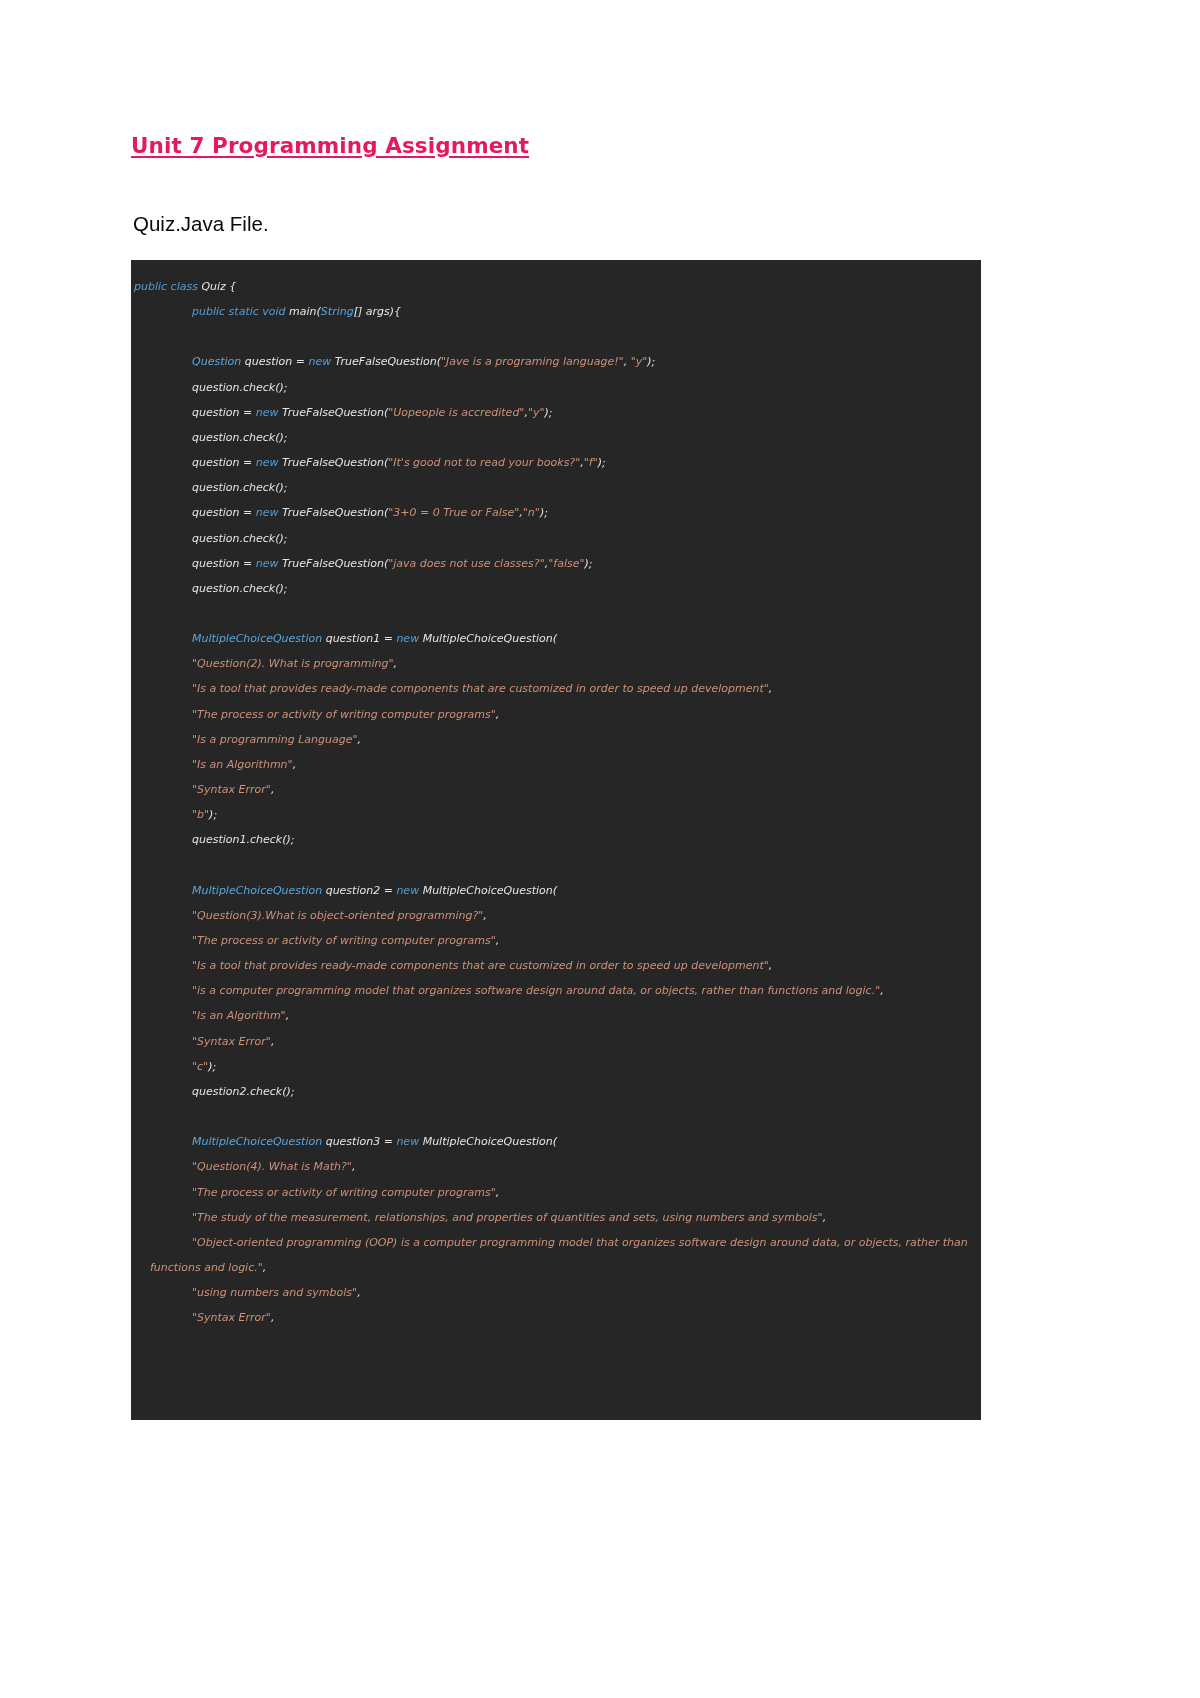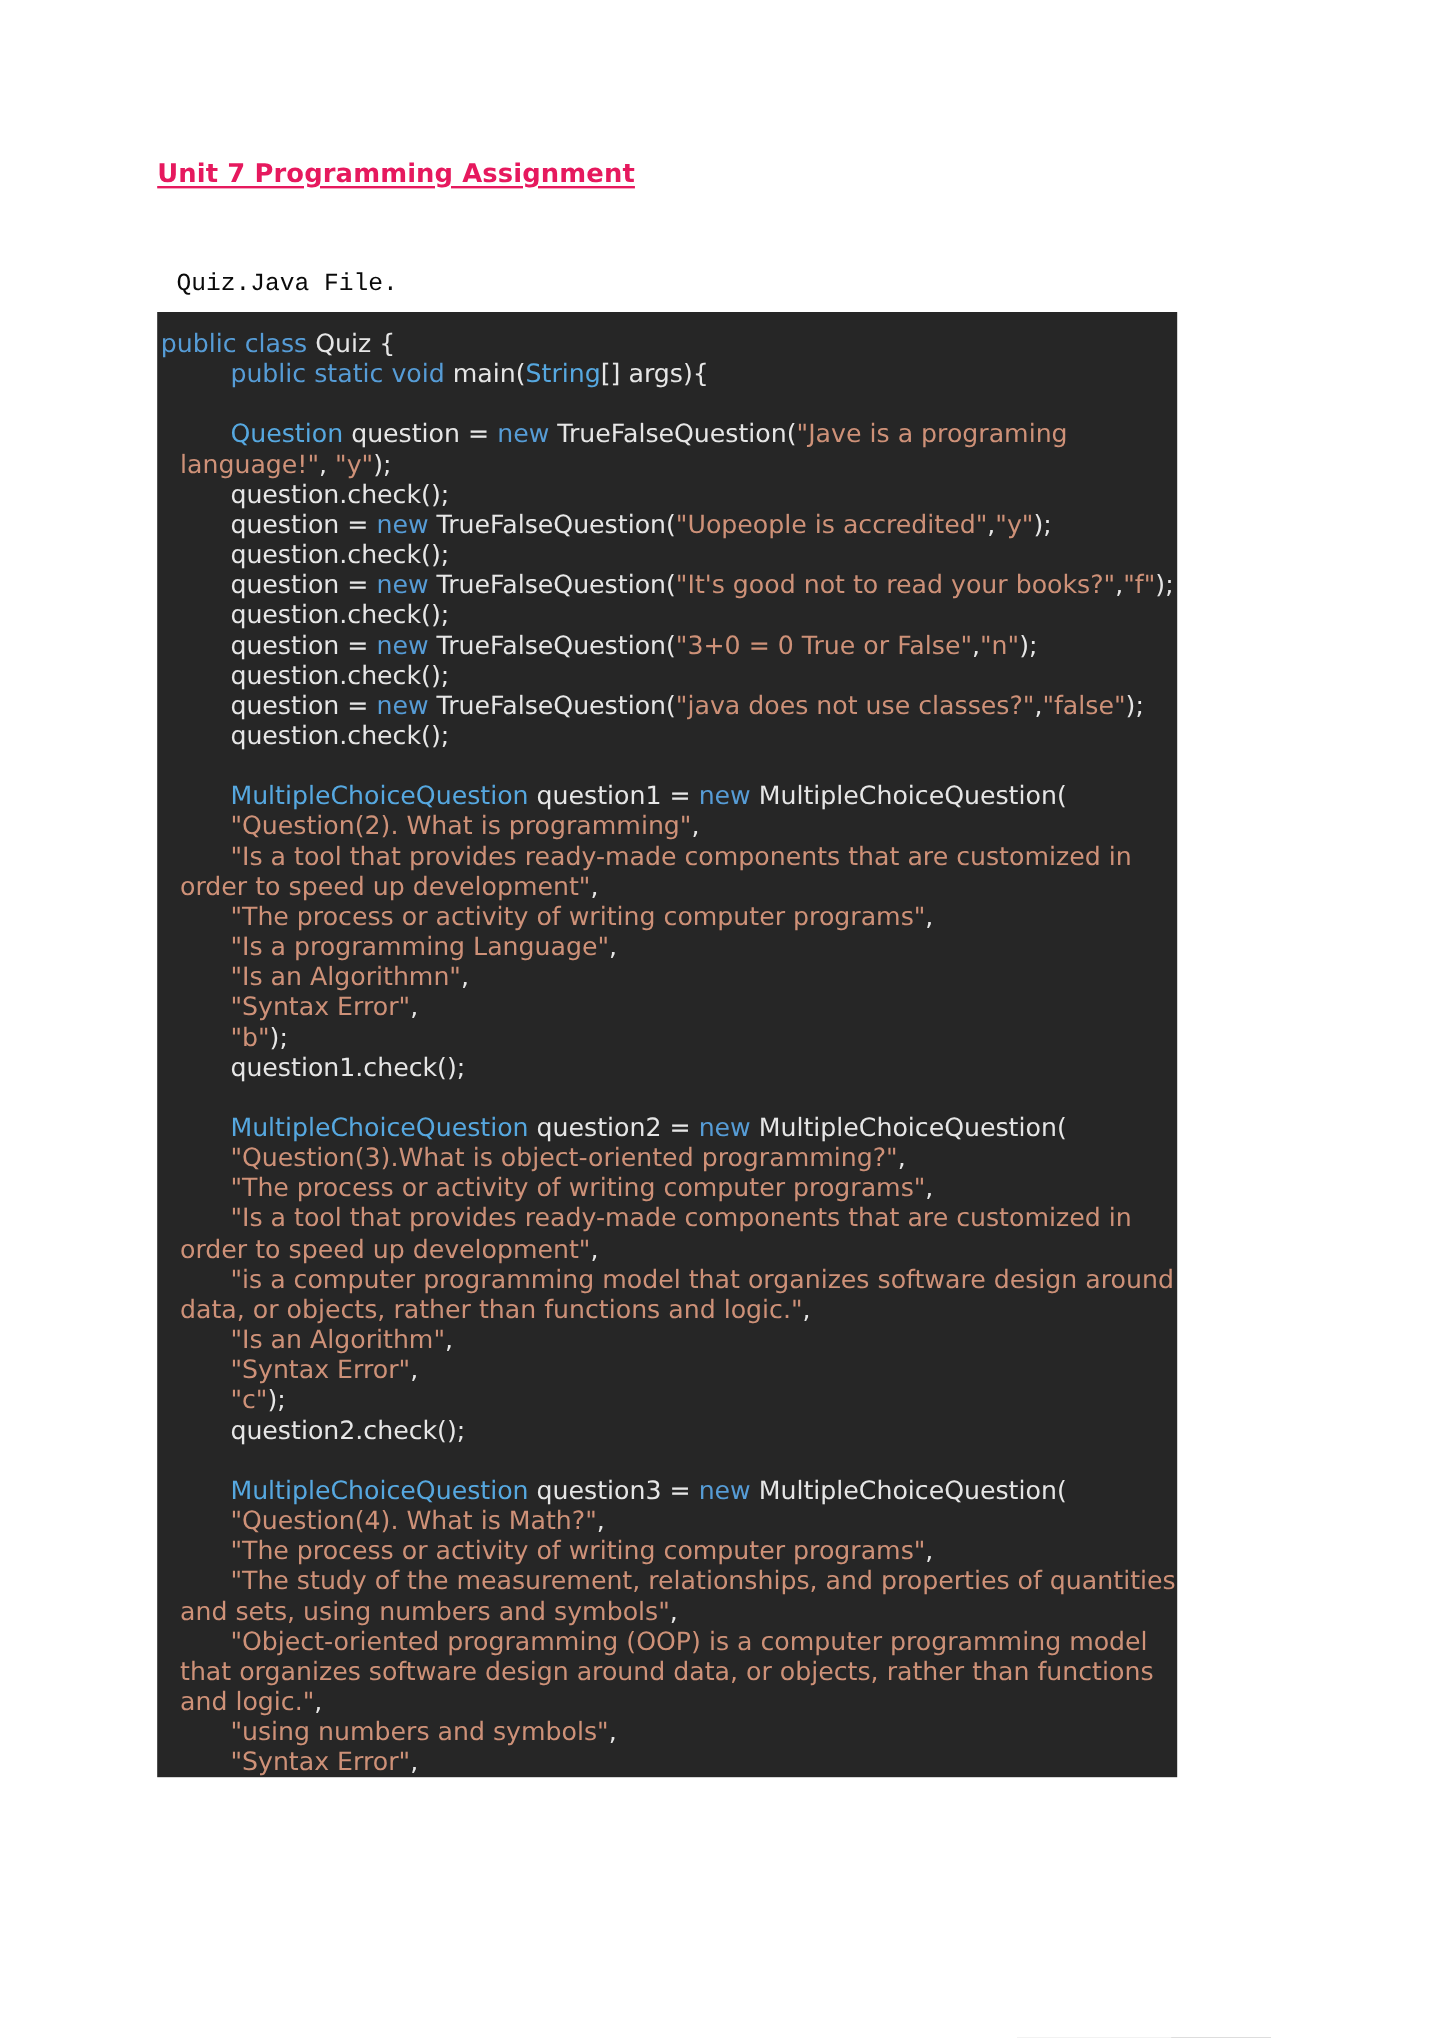--- a/index.html
+++ b/index.html
@@ -33,47 +33,48 @@
     font-size: 21.5px;
     font-weight: bold;
     color: #E6195E;
     text-decoration: underline;
     text-underline-offset: 3px;
     letter-spacing: 0.1px;
     line-height: 1.25;
     white-space: nowrap;
   }
   .subtitle {
-    margin: 16px;
+    margin: 2px;
     padding-top: 49px;
-    font-family: Liberation Mono, monospace;
+    font-family: Liberation Sans, sans-serif;
     font-size: 20.5px;
     font-weight: normal;
     color: #0a0a0a;
     line-height: 1.3;
   }
   .code-block {
     position: absolute;
     left: 131px;
     top: 260px;
     width: 850px;
     min-height: 1160px;
     background: #262626;
     box-sizing: border-box;
     padding: 14px 0 0 0;
     overflow: hidden;
   }
   .code-lines {
     font-family: "DejaVu Sans", "Liberation Sans", sans-serif;
-    font-size: 21px;
+    font-size: 11px;
     line-height: 25.15px;
     color: #E6E6E6;
     white-space: pre-wrap;
     word-break: normal;
     overflow-wrap: break-word;
+    font-style: italic;
   }
   .ln {
     display: block;
     min-height: 25.15px;
   }
   .ind0 { padding-left: 3px; }
   .ind1 { padding-left: 3px; text-indent: 42px; margin-left: 16px; }
   .blank { display: block; height: 25.15px; }
 
   .kw  { color: #569CD6; }

